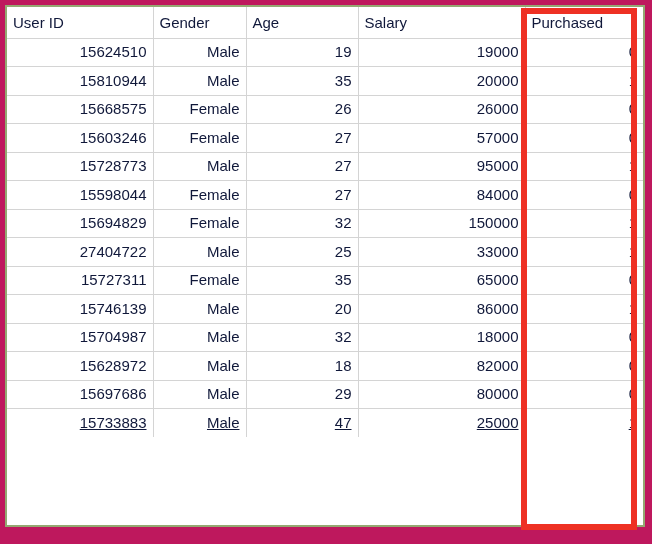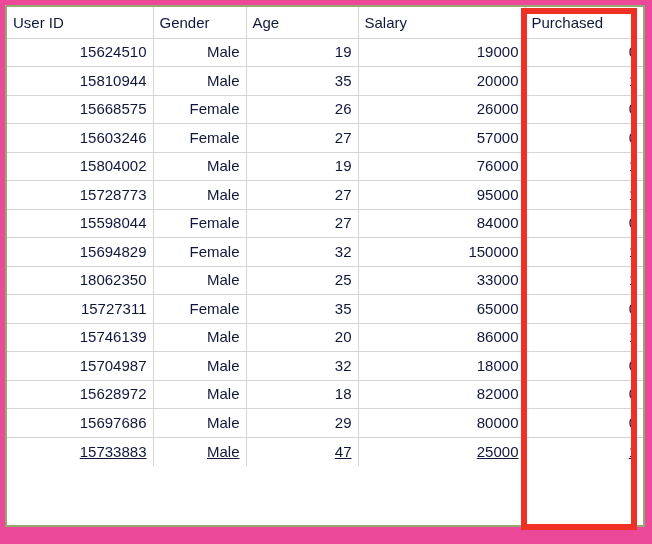--- a/index.html
+++ b/index.html
@@ -11,21 +11,21 @@
     width: 652px;
     height: 544px;
     font-family: "Liberation Sans", sans-serif;
     overflow: hidden;
   }
 
   #stage {
     position: relative;
     width: 652px;
     height: 544px;
-    background: #ec4899;
+    background: #be185d;
   }
 
   
   #sheet-wrap {
     position: absolute;
     left: 5px;
     top: 5px;
     width: 640px;
     height: 522px;
     box-sizing: border-box;
@@ -142,27 +142,20 @@
             <td class="txt-right">0</td>
           </tr>
           <tr>
             <td class="txt-right">15603246</td>
             <td class="txt-left">Female</td>
             <td class="txt-right">27</td>
             <td class="txt-right">57000</td>
             <td class="txt-right">0</td>
           </tr>
           <tr>
-            <td class="txt-right">15804002</td>
-            <td class="txt-left">Male</td>
-            <td class="txt-right">19</td>
-            <td class="txt-right">76000</td>
-            <td class="txt-right">1</td>
-          </tr>
-          <tr>
             <td class="txt-right">15728773</td>
             <td class="txt-left">Male</td>
             <td class="txt-right">27</td>
             <td class="txt-right">95000</td>
             <td class="txt-right">1</td>
           </tr>
           <tr>
             <td class="txt-right">15598044</td>
             <td class="txt-left">Female</td>
             <td class="txt-right">27</td>
@@ -170,21 +163,21 @@
             <td class="txt-right">0</td>
           </tr>
           <tr>
             <td class="txt-right">15694829</td>
             <td class="txt-left">Female</td>
             <td class="txt-right">32</td>
             <td class="txt-right">150000</td>
             <td class="txt-right">1</td>
           </tr>
           <tr>
-            <td class="txt-right">18062350</td>
+            <td class="txt-right">27404722</td>
             <td class="txt-left">Male</td>
             <td class="txt-right">25</td>
             <td class="txt-right">33000</td>
             <td class="txt-right">1</td>
           </tr>
           <tr>
             <td class="txt-right">15727311</td>
             <td class="txt-left">Female</td>
             <td class="txt-right">35</td>
             <td class="txt-right">65000</td>

